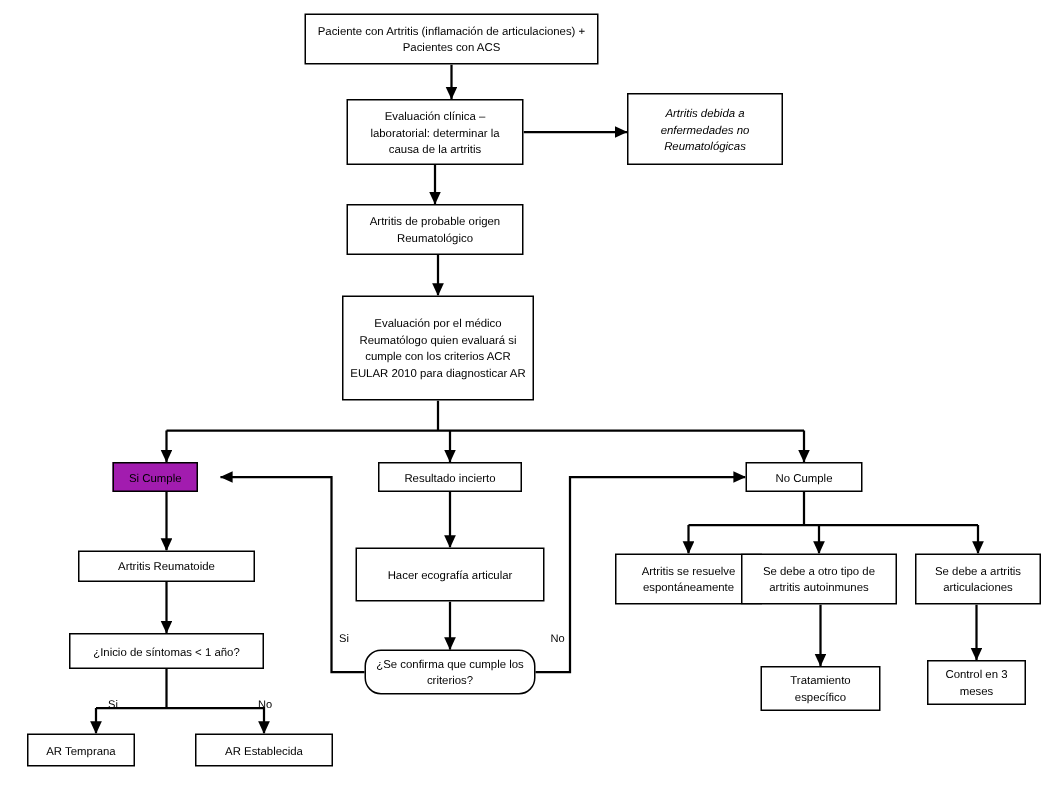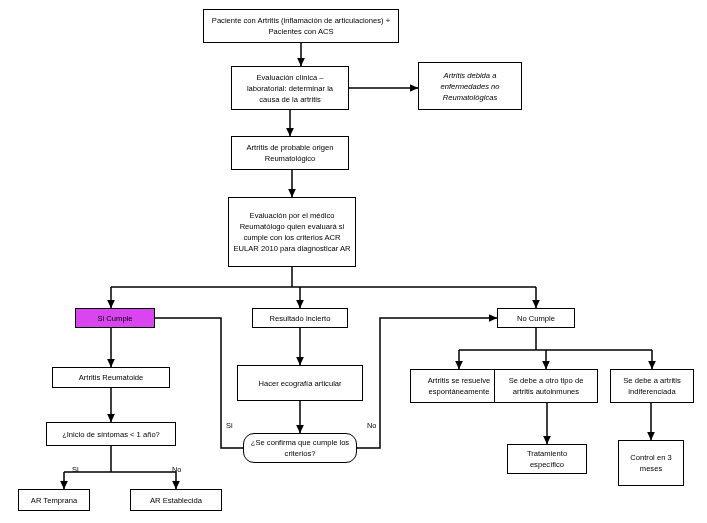--- a/index.html
+++ b/index.html
@@ -99,21 +99,21 @@
       </div>
       <div class="node" style="left: 418px; top: 62px; width: 104px; height: 48px; border-color: rgb(0, 0, 0); background: rgb(255, 255, 255); color: rgb(0, 0, 0); font-style: italic;">
         <span>Artritis debida a enfermedades no Reumatológicas</span>
       </div>
       <div class="node" style="left: 231px; top: 136px; width: 118px; height: 34px; border-color: rgb(0, 0, 0); background: rgb(255, 255, 255); color: rgb(0, 0, 0);">
         <span>Artritis de probable origen Reumatológico</span>
       </div>
       <div class="node" style="left: 228px; top: 197px; width: 128px; height: 70px; border-color: rgb(0, 0, 0); background: rgb(255, 255, 255); color: rgb(0, 0, 0);">
         <span>Evaluación por el médico Reumatólogo quien evaluará si cumple con los criterios ACR EULAR 2010 para diagnosticar AR</span>
       </div>
-      <div class="node" style="left: 75px; top: 308px; width: 80px; height: 20px; border-color: rgb(0, 0, 0); background: #d946ef; color: rgb(0, 0, 0);">
+      <div class="node" style="left: 75px; top: 308px; width: 57px; height: 20px; border-color: rgb(0, 0, 0); background: #a21caf; color: rgb(0, 0, 0);">
         <span>Si Cumple</span>
       </div>
       <div class="node" style="left: 252px; top: 308px; width: 96px; height: 20px; border-color: rgb(0, 0, 0); background: rgb(255, 255, 255); color: rgb(0, 0, 0);">
         <span>Resultado incierto</span>
       </div>
       <div class="node" style="left: 497px; top: 308px; width: 78px; height: 20px; border-color: rgb(0, 0, 0); background: rgb(255, 255, 255); color: rgb(0, 0, 0);">
         <span>No Cumple</span>
       </div>
       <div class="node" style="left: 52px; top: 367px; width: 118px; height: 21px; border-color: rgb(0, 0, 0); background: rgb(255, 255, 255); color: rgb(0, 0, 0);">
         <span>Artritis Reumatoide</span>
@@ -121,32 +121,32 @@
       <div class="node" style="left: 237px; top: 365px; width: 126px; height: 36px; border-color: rgb(0, 0, 0); background: rgb(255, 255, 255); color: rgb(0, 0, 0);">
         <span>Hacer ecografía articular</span>
       </div>
       <div class="node" style="left: 410px; top: 369px; width: 98px; height: 34px; border-color: rgb(0, 0, 0); background: rgb(255, 255, 255); color: rgb(0, 0, 0);">
         <span>Artritis se resuelve espontáneamente</span>
       </div>
       <div class="node" style="left: 494px; top: 369px; width: 104px; height: 34px; border-color: rgb(0, 0, 0); background: rgb(255, 255, 255); color: rgb(0, 0, 0);">
         <span>Se debe a otro tipo de artritis autoinmunes</span>
       </div>
       <div class="node" style="left: 610px; top: 369px; width: 84px; height: 34px; border-color: rgb(0, 0, 0); background: rgb(255, 255, 255); color: rgb(0, 0, 0);">
-        <span>Se debe a artritis indiferenciada</span>
+        <span>Se debe a artritis articulaciones</span>
       </div>
       <div class="node" style="left: 46px; top: 422px; width: 130px; height: 24px; border-color: rgb(0, 0, 0); background: rgb(255, 255, 255); color: rgb(0, 0, 0);">
         <span>¿Inicio de síntomas &lt; 1 año?</span>
       </div>
       <div class="node" style="left: 243px; top: 433px; width: 114px; height: 30px; border-color: rgb(0, 0, 0); background: rgb(255, 255, 255); color: rgb(0, 0, 0); border-radius: 11px;">
         <span>¿Se confirma que cumple los criterios?</span>
       </div>
       <div class="node" style="left: 507px; top: 444px; width: 80px; height: 30px; border-color: rgb(0, 0, 0); background: rgb(255, 255, 255); color: rgb(0, 0, 0);">
         <span>Tratamiento específico</span>
       </div>
-      <div class="node" style="left: 618px; top: 440px; width: 66px; height: 46px; border-color: rgb(0, 0, 0); background: rgb(255, 255, 255); color: rgb(0, 0, 0);">
+      <div class="node" style="left: 618px; top: 440px; width: 66px; height: 30px; border-color: rgb(0, 0, 0); background: rgb(255, 255, 255); color: rgb(0, 0, 0);">
         <span>Control en 3 meses</span>
       </div>
       <div class="node" style="left: 18px; top: 489px; width: 72px; height: 22px; border-color: rgb(0, 0, 0); background: rgb(255, 255, 255); color: rgb(0, 0, 0);">
         <span>AR Temprana</span>
       </div>
       <div class="node" style="left: 130px; top: 489px; width: 92px; height: 22px; border-color: rgb(0, 0, 0); background: rgb(255, 255, 255); color: rgb(0, 0, 0);">
         <span>AR Establecida</span>
       </div>
     </div>
   <div id="label-layer">

